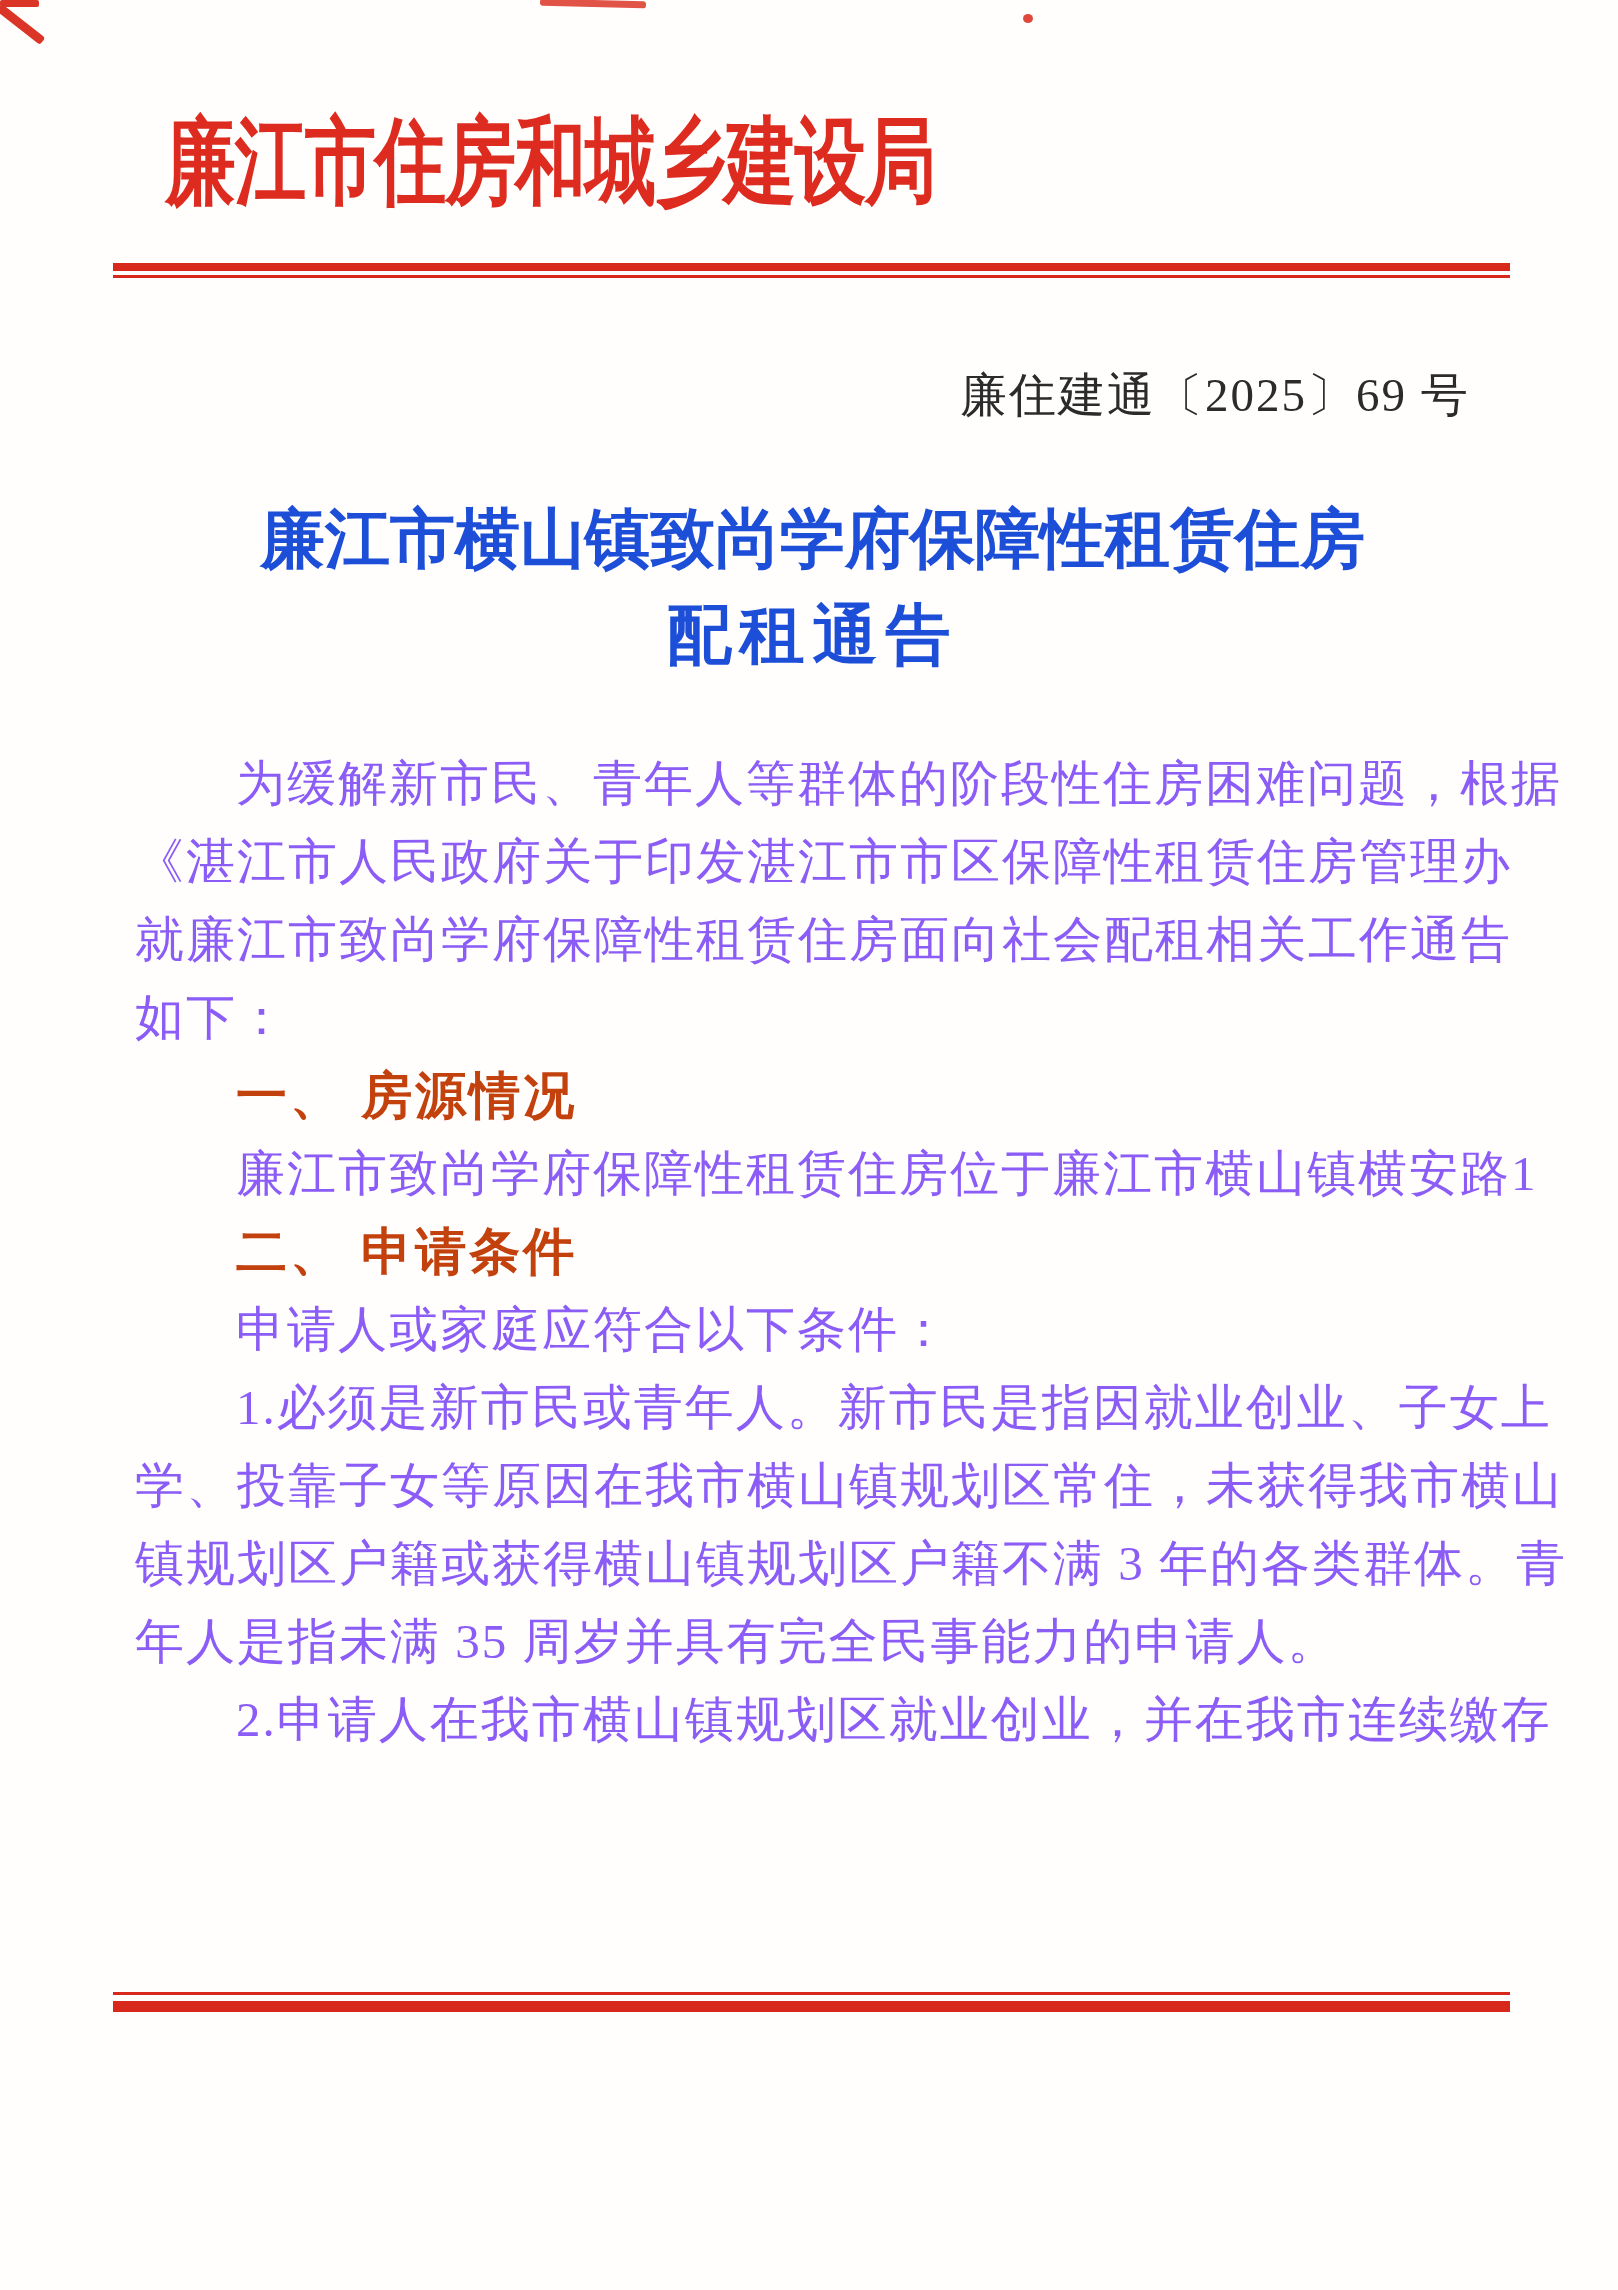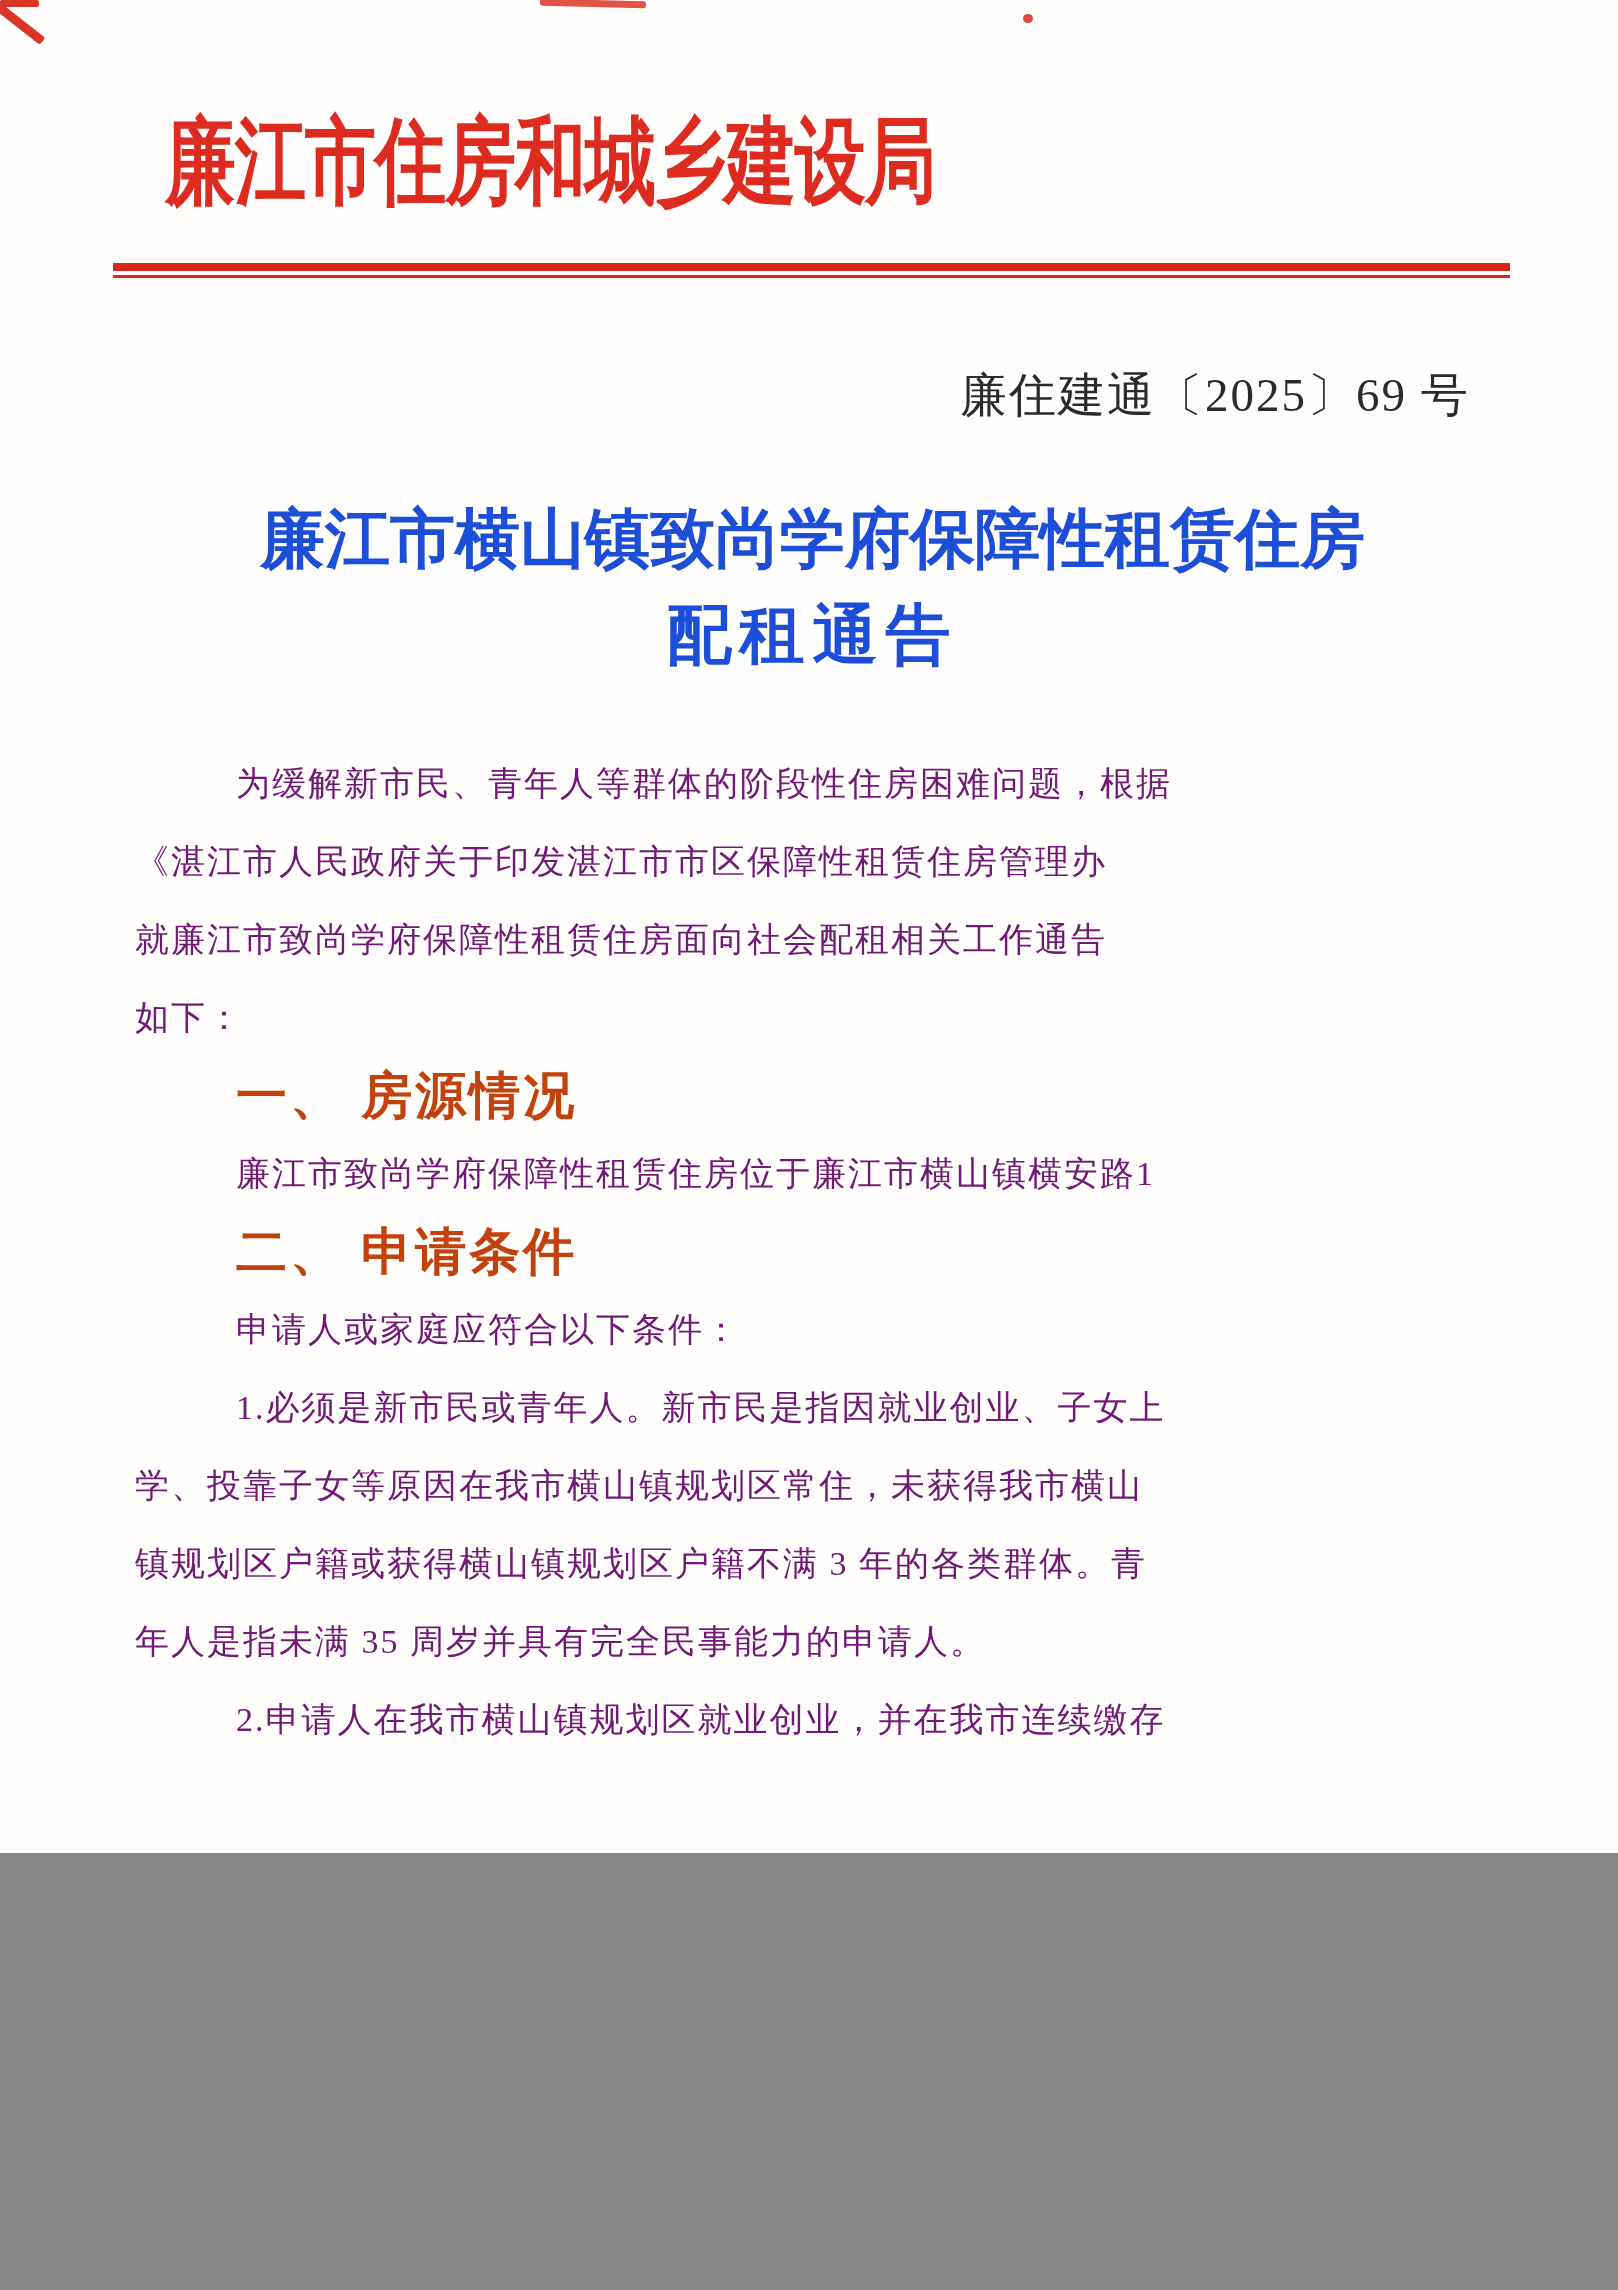--- a/index.html
+++ b/index.html
@@ -1,18 +1,18 @@
 <!DOCTYPE html>
 <html><head>
 <meta charset="utf-8">
 <style>
   html,body{margin:0;padding:0;background:#888;}
   .page{
     position:relative;
-    width:1618px;height:1853px;
+    width:1618px;height:2290px;
     background:#fffefd;
     overflow:hidden;
     font-family:"Liberation Serif","DejaVu Serif",serif;
   }
   
   .agency{
     position:absolute;left:165px;top:99px;
     width:1399px;
     font-size:71px;font-weight:700;color:#dd2b20;
     letter-spacing:-1px;white-space:nowrap;
@@ -39,21 +39,21 @@
     text-align:center;color:#1d4ed8;
   }
   .title-line{font-size:65px;font-weight:700;line-height:96px;white-space:nowrap;}
   .title-line2{letter-spacing:7.9px;}
   
   .body-block{
     position:absolute;left:135px;top:745px;width:1391px;
   }
   .ln{
     height:78px;line-height:78px;
-    font-size:34px;letter-spacing:2px;color:#701a75;
+    font-size:49px;letter-spacing:2px;color:#8b5cf6;
     white-space:nowrap;
     text-align:justify;text-justify:inter-character;
   }
   .indent{padding-left:101px;}
   .heading{
     font-family:"Liberation Sans","DejaVu Sans",sans-serif;
     font-weight:700;font-size:51px;letter-spacing:3px;color:#c2410c;
   }
   
   .artifact{position:absolute;background:#da3526;}

